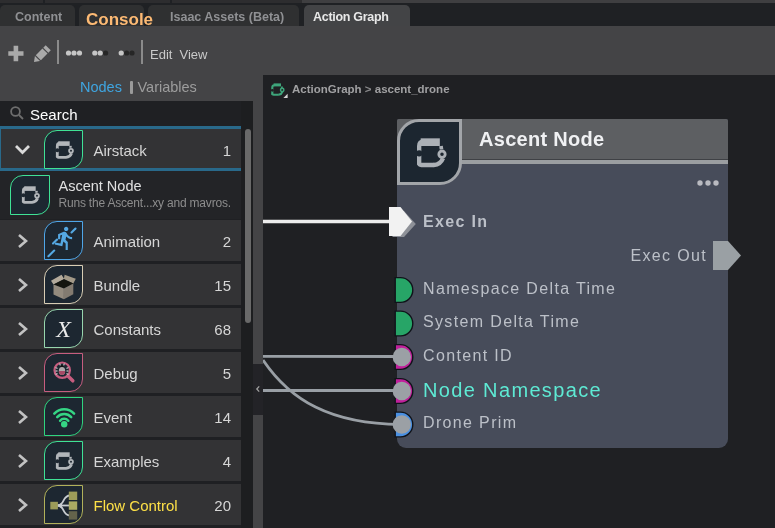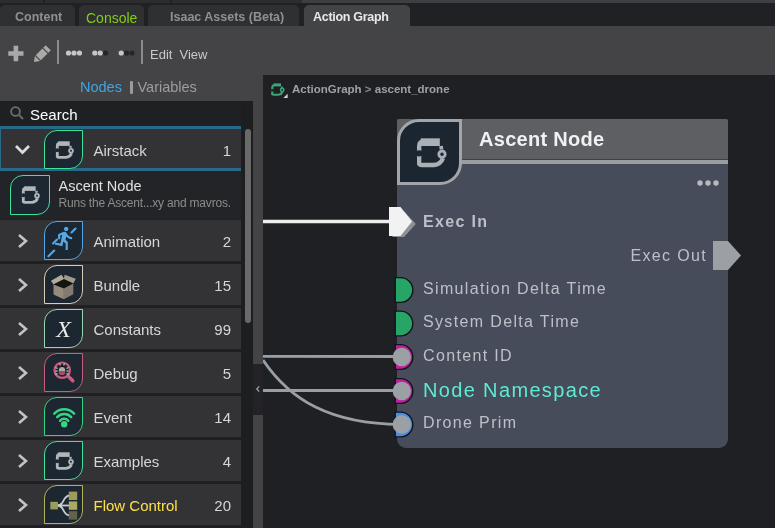--- a/index.html
+++ b/index.html
@@ -14,21 +14,21 @@
 <div class="abs" style="left:0;top:0;width:302px;height:3px;background:#2d2d2f;"></div>
 <div class="abs" style="left:43px;top:0;width:2px;height:3px;background:#1f2124;"></div>
 <div class="abs" style="left:170px;top:0;width:2px;height:3px;background:#1f2124;"></div>
 
 <div class="abs" style="left:0;top:3px;width:775px;height:23px;background:#1f2124;"></div>
 <div class="abs tab" style="left:0px;top:4.5px;width:75px;height:21.5px;background:#2f3031;border-radius:5px 5px 0 0;"></div>
 <div class="abs tab" style="left:79px;top:4.5px;width:65px;height:21.5px;background:#2f3031;border-radius:5px 5px 0 0;"></div>
 <div class="abs tab" style="left:148px;top:4.5px;width:151px;height:21.5px;background:#2f3031;border-radius:5px 5px 0 0;"></div>
 <div class="abs tab" style="left:304px;top:4.5px;width:106px;height:22.5px;background:#434446;border-radius:5px 5px 0 0;"></div>
 <div class="abs" style="left:15px;top:9.5px;font-size:12.5px;font-weight:600;color:#8f9093;">Content</div>
-<div class="abs" style="left:86px;top:9.5px;font-size:14px;font-weight:400;color:#84cc16;">Console</div>
+<div class="abs" style="left:86px;top:9.5px;font-size:17px;font-weight:700;color:#fdba74;">Console</div>
 <div class="abs" style="left:170px;top:9.5px;font-size:12.5px;font-weight:600;color:#8f9093;">Isaac Assets (Beta)</div>
 <div class="abs" style="left:313px;top:9.5px;font-size:12.5px;font-weight:700;letter-spacing:-0.3px;color:#e8e8e8;">Action Graph</div>
 
 <div class="abs" style="left:0;top:26px;width:775px;height:44px;background:#444446;"></div>
 <svg class="abs" style="left:0;top:25px;" width="230" height="45" viewBox="0 0 230 45">
 
   <path d="M8.3,26.4 h5.3 v5.4 h4.6 v-5.4 h5.3 v-4.6 h-5.3 v-5.4 h-4.6 v5.4 h-5.3 z" fill="#a9a9a9" transform="translate(0,4.4)"></path>
 
   <g transform="translate(41.5,29.5) rotate(45)" fill="#a9a9a9">
     <rect x="-3.6" y="-9.5" width="7.2" height="3.4"></rect>
@@ -151,21 +151,21 @@
   <circle cx="401.8" cy="357" r="9.2" fill="#9ba0a5"></circle>
   <path d="M395.2,378.6 h5.4 a12.2,12.4 0 0 1 0,24.8 h-5.4 z" fill="#c0209b" stroke="#10131a" stroke-width="1.4"></path>
   <circle cx="401.8" cy="391" r="9.2" fill="#9ba0a5"></circle>
 
   <path d="M395.2,412.1 h5.4 a12.2,12.4 0 0 1 0,24.8 h-5.4 z" fill="#4a90e2" stroke="#10131a" stroke-width="1.4"></path>
   <circle cx="401.8" cy="424.5" r="9.2" fill="#9ba0a5"></circle>
 </svg>
 
 <div class="abs" style="left:423px;top:221.5px;font-size:16px;color:#bcc0c8;transform:translateY(-50%);letter-spacing:1.35px;font-weight:bold;">Exec In</div>
 <div class="abs" style="left:707px;top:255.5px;font-size:16px;color:#bcc0c8;transform:translate(-100%,-50%);letter-spacing:1.35px;">Exec Out</div>
-<div class="abs" style="left:423px;top:288.5px;font-size:16px;color:#bcc0c8;transform:translateY(-50%);letter-spacing:1.35px;">Simulation Delta Time</div>
+<div class="abs" style="left:423px;top:288.5px;font-size:16px;color:#bcc0c8;transform:translateY(-50%);letter-spacing:1.35px;">Namespace Delta Time</div>
 <div class="abs" style="left:423px;top:322px;font-size:16px;color:#bcc0c8;transform:translateY(-50%);letter-spacing:1.35px;">System Delta Time</div>
 <div class="abs" style="left:423px;top:355.5px;font-size:16px;color:#bcc0c8;transform:translateY(-50%);letter-spacing:1.35px;">Content ID</div>
 <div class="abs" style="left:423px;top:389.5px;font-size:20px;color:#5eead4;transform:translateY(-50%);letter-spacing:1.35px;">Node Namespace</div>
 <div class="abs" style="left:423px;top:423px;font-size:16px;color:#bcc0c8;transform:translateY(-50%);letter-spacing:1.35px;">Drone Prim</div>
 
 <svg class="abs" style="left:14px;top:144px;" width="17" height="11" viewBox="0 0 17 11">
   <polyline points="2,2 8.5,8.5 15,2" fill="none" stroke="#dadada" stroke-width="2.8"></polyline>
 </svg>
 <div class="abs" style="left:43.5px;top:129.5px;width:39px;height:39px;background:#1d2731;border:1.5px solid #3fe296;border-radius:13px 0 13px 0;"></div>
 <svg class="abs" style="left:43.5px;top:129.5px;" width="39" height="39" viewBox="0 0 39 39">
@@ -242,21 +242,21 @@
   <polygon points="19.9,23.4 29.3,18.5 29.3,29.3 19.9,34.3" fill="#837b70"></polygon>
 </svg>
 <div class="abs" style="left:93.5px;top:285px;font-size:15px;color:#d6d6d6;transform:translateY(-50%);">Bundle</div>
 <div class="abs" style="left:231px;top:285px;font-size:15px;color:#d6d6d6;transform:translate(-100%,-50%);">15</div>
 
 <div class="abs" style="left:43.5px;top:309px;width:39px;height:39px;background:#1d2731;border:1.5px solid #98d6ae;border-radius:13px 0 13px 0;"></div>
 <svg class="abs" style="left:43.5px;top:309px;" width="39" height="39" viewBox="0 0 39 39">
   <text x="19.5" y="27.8" font-family="Liberation Serif, serif" font-style="italic" font-size="24" fill="#e9e9e9" text-anchor="middle">X</text>
 </svg>
 <div class="abs" style="left:93.5px;top:329px;font-size:15px;color:#d6d6d6;transform:translateY(-50%);">Constants</div>
-<div class="abs" style="left:231px;top:329px;font-size:15px;color:#d6d6d6;transform:translate(-100%,-50%);">99</div>
+<div class="abs" style="left:231px;top:329px;font-size:15px;color:#d6d6d6;transform:translate(-100%,-50%);">68</div>
 
 <div class="abs" style="left:43.5px;top:353px;width:39px;height:39px;background:#1d2731;border:1.5px solid #c75d7f;border-radius:13px 0 13px 0;"></div>
 <svg class="abs" style="left:43.5px;top:353px;" width="39" height="39" viewBox="0 0 39 39">
   <circle cx="18.2" cy="17.2" r="7.7" fill="none" stroke="#c75d7f" stroke-width="2.2"></circle>
   <line x1="24" y1="23" x2="28.8" y2="27.8" stroke="#c75d7f" stroke-width="3.5" stroke-linecap="round"></line>
   <g stroke="#c0c0c0" stroke-width="1.3">
     <line x1="13.5" y1="15.5" x2="11.5" y2="14.5"></line>
       <line x1="13.5" y1="18" x2="11.5" y2="18"></line>
       <line x1="13.5" y1="20.5" x2="11.5" y2="21.5"></line>
     <line x1="22.5" y1="15.5" x2="24.5" y2="14.5"></line>

